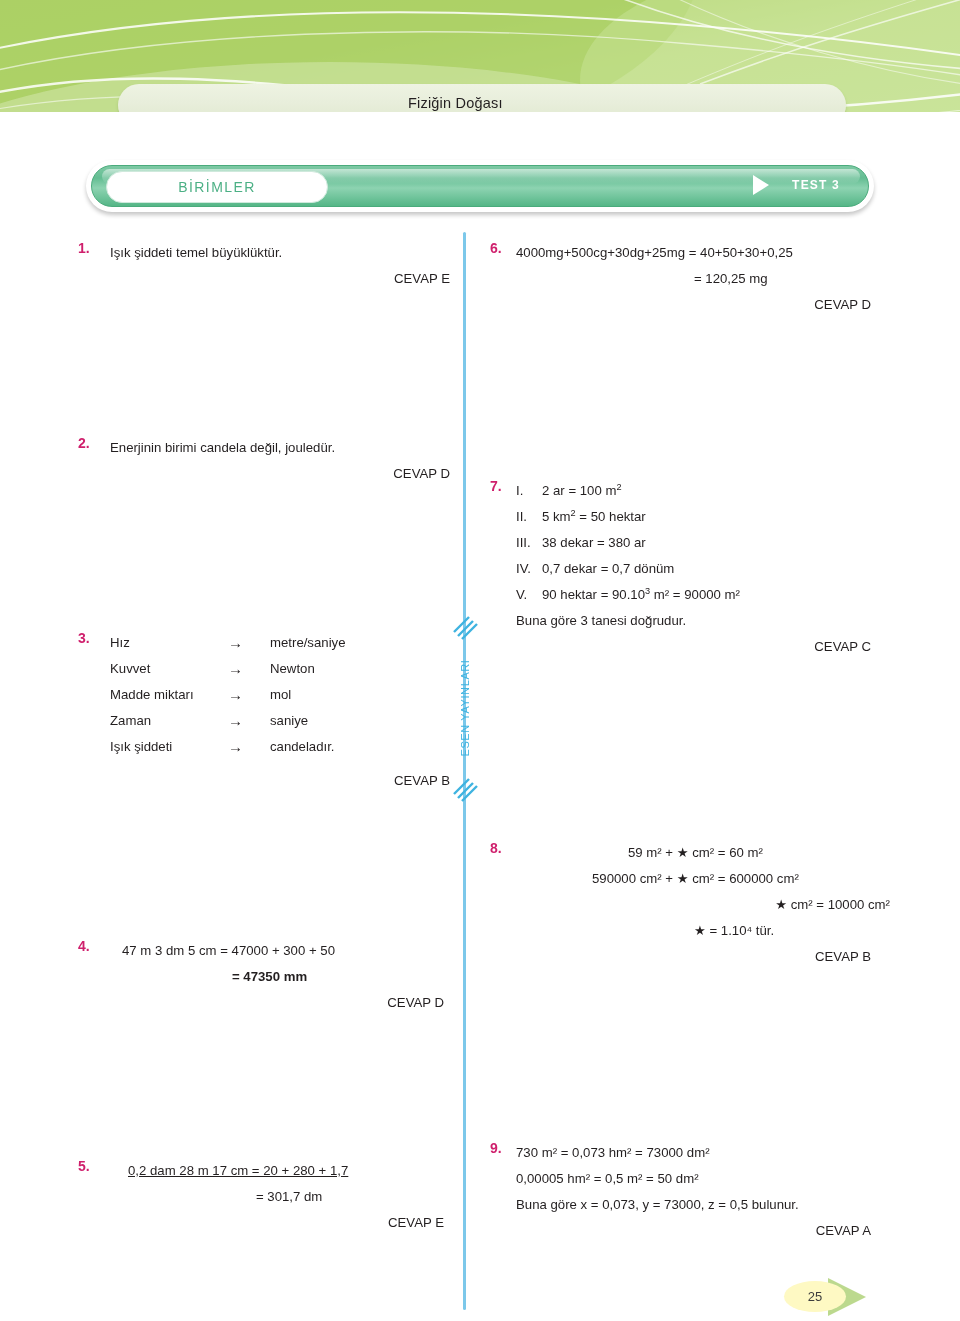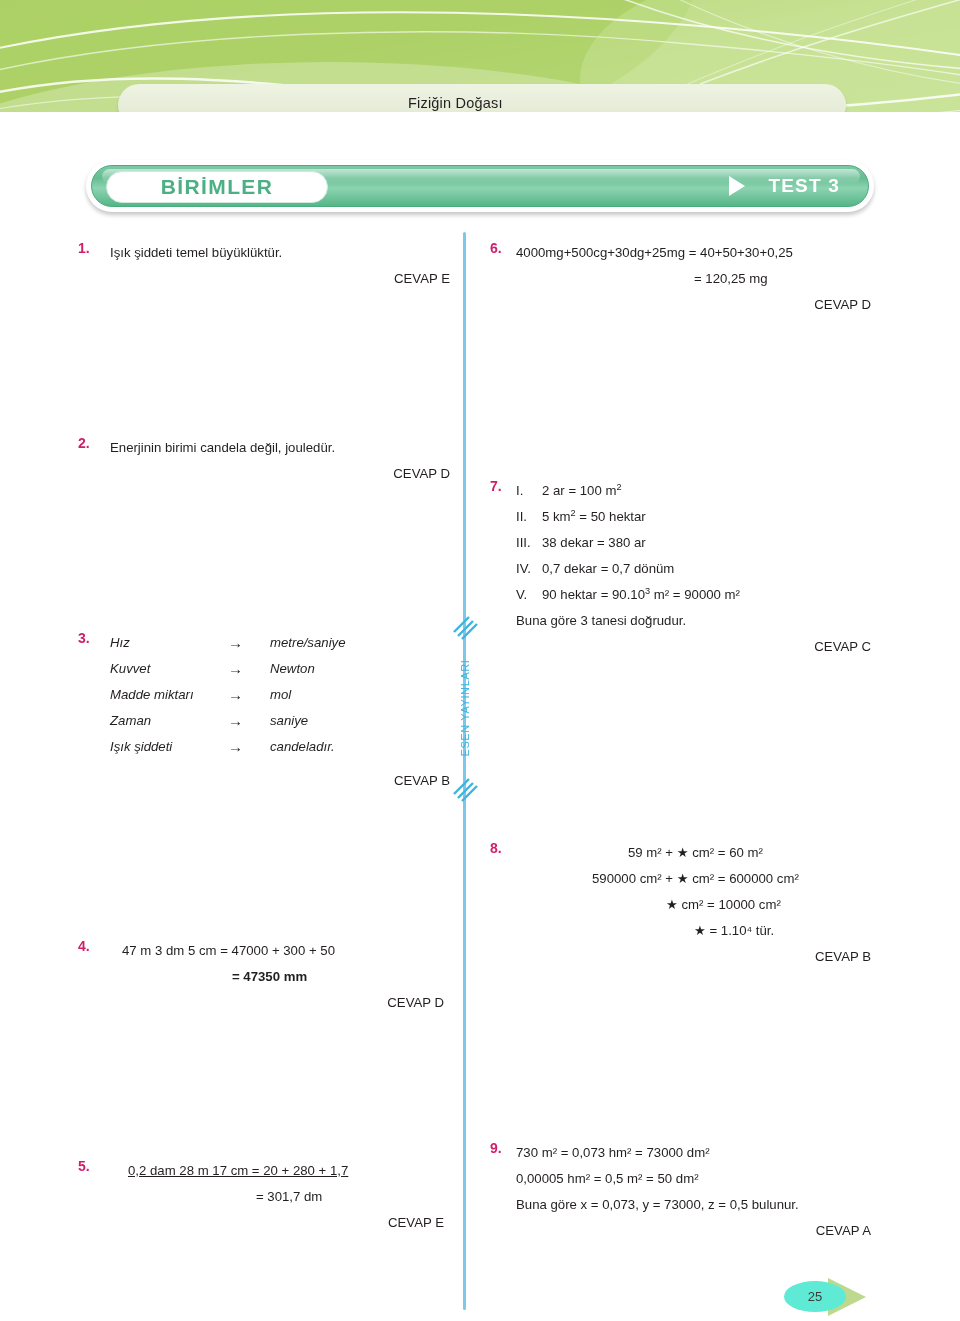--- a/index.html
+++ b/index.html
@@ -50,31 +50,31 @@
   .testbar .gloss{
     position:absolute;left:10px;top:3px;width:758px;height:15px;border-radius:10px;
     background:linear-gradient(180deg,rgba(255,255,255,.55),rgba(255,255,255,0));
   }
   .chip{
     position:absolute;left:14px;top:5px;width:222px;height:32px;border-radius:16px;
     background:#ffffff;border:1px solid #cfe9dc;box-sizing:border-box;
     display:flex;align-items:center;justify-content:center;
   }
   .chip span{
-    font-size:21px;font-weight:bold;color:#4cb085;letter-spacing:1.4px;
+    font-size:14px;font-weight:normal;color:#4cb085;letter-spacing:1.4px;
   }
   .test-label{
     position:absolute;right:28px;top:9px;display:flex;align-items:center;gap:9px;
   }
   .test-label .tri{
     width:0;height:0;border-left:16px solid #ffffff;
     border-top:10px solid transparent;border-bottom:10px solid transparent;
   }
   .test-label span{
-    font-size:19px;font-weight:bold;color:#ffffff;letter-spacing:1.2px;margin-left:14px;
+    font-size:12px;font-weight:bold;color:#ffffff;letter-spacing:1.2px;margin-left:14px;
   }
   
   .divider{
     position:absolute;left:463px;top:232px;width:3px;height:1078px;
     background:#7cc8ea;border-radius:2px;
   }
   .watermark{
     position:absolute;left:449px;top:648px;width:32px;height:120px;
     display:flex;align-items:center;justify-content:center;
   }
@@ -92,33 +92,33 @@
     font-size:14px;font-weight:bold;color:#cf1f6c;
   }
   .qbody{margin-left:32px;font-size:13.2px;color:#231f20;line-height:26px;}
   .qbody.ind-sm{margin-left:26px;}
   .line{display:block;white-space:nowrap;}
   .ans{display:block;text-align:right;white-space:nowrap;}
   .ans.w340{width:340px;}
   .ans.w355{width:355px;}
   .ind1{padding-left:112px;}
   .ind2{padding-left:76px;}
-  .ind3{padding-left:150px;}
+  .ind3{padding-left:150px;text-align:right;}
   sup{font-size:9.2px;vertical-align:super;line-height:0;}
   .rn{display:inline-block;width:26px;}
   .maplist{line-height:26px;}
-  .maprow{display:flex;align-items:center;font-style:italic;}
+  .maprow{display:flex;align-items:center;}
   .mapkey{width:118px;}
   .maparr{width:42px;color:#231f20;font-size:15px;}
   .mapval{}
   
   .pagenum{position:absolute;left:784px;top:1276px;width:112px;height:40px;}
   .pagenum .ell{
     position:absolute;left:0;top:5px;width:62px;height:31px;border-radius:50%;
-    background:#5eead4;display:flex;align-items:center;justify-content:center;
+    background:#fef9c3;display:flex;align-items:center;justify-content:center;
   }
   .pagenum .ell span{font-size:13px;color:#3d3d3d;}
   .pagenum .arr{
     position:absolute;left:44px;top:2px;width:0;height:0;
     border-left:38px solid #bcd98e;
     border-top:19px solid transparent;border-bottom:19px solid transparent;
   }
 </style>
 </head>
 <body>

